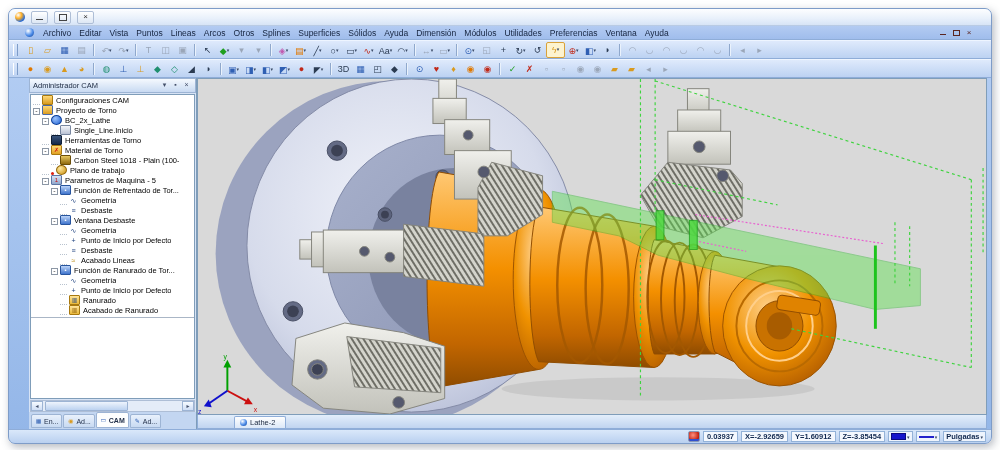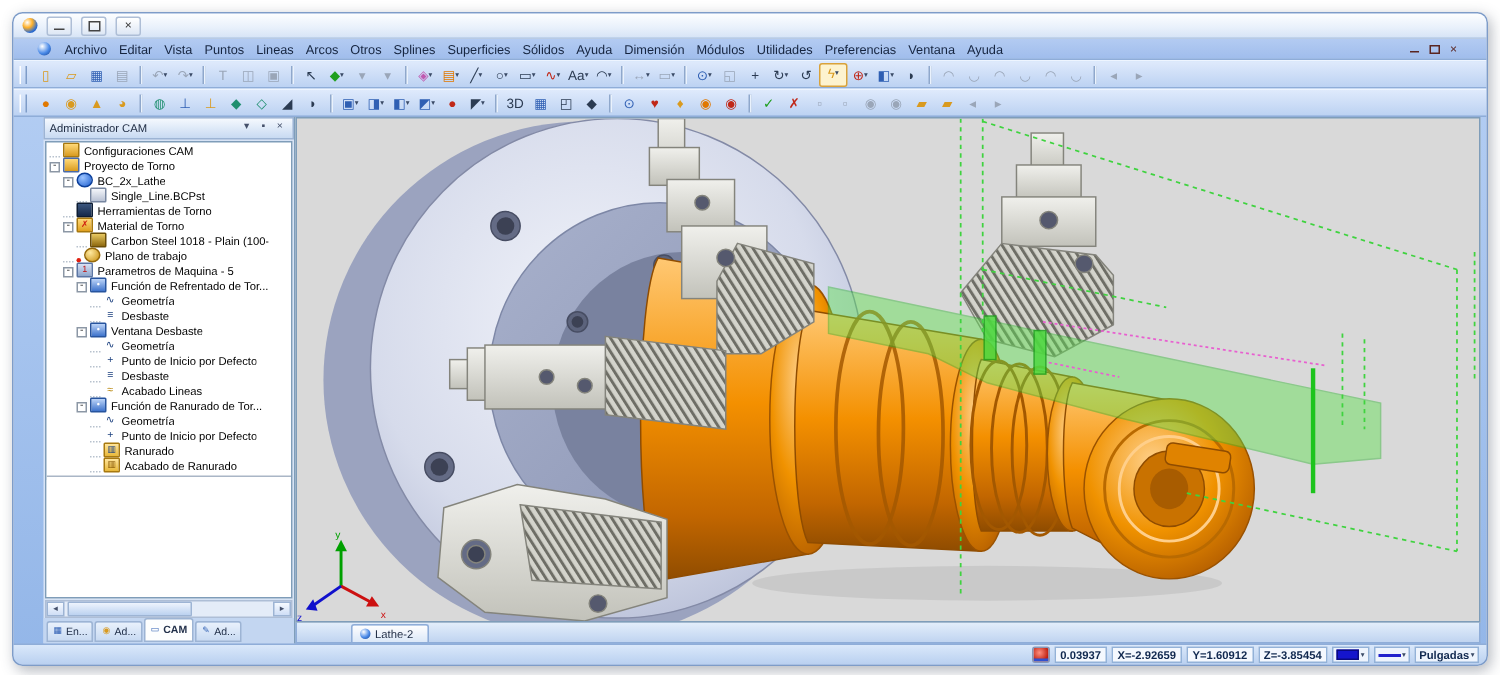--- a/index.html
+++ b/index.html
@@ -287,21 +287,21 @@
           <div class="trow">
             <span class="tind" style="width: 11px;"></span>
             <span class="texp">-</span>
             <span class="ticon ic-machine"></span>
             <span class="tlabel">BC_2x_Lathe</span>
           </div>
           <div class="trow">
             <span class="tind" style="width: 20px;"></span>
             <span class="texp-sp"></span>
             <span class="ticon ic-post"></span>
-            <span class="tlabel">Single_Line.BCPst</span>
+            <span class="tlabel">Single_Line.Inicio</span>
           </div>
           <div class="trow">
             <span class="tind" style="width: 11px;"></span>
             <span class="texp-sp"></span>
             <span class="ticon ic-tools"></span>
             <span class="tlabel">Herramientas de Torno</span>
           </div>
           <div class="trow">
             <span class="tind" style="width: 11px;"></span>
             <span class="texp">-</span>

